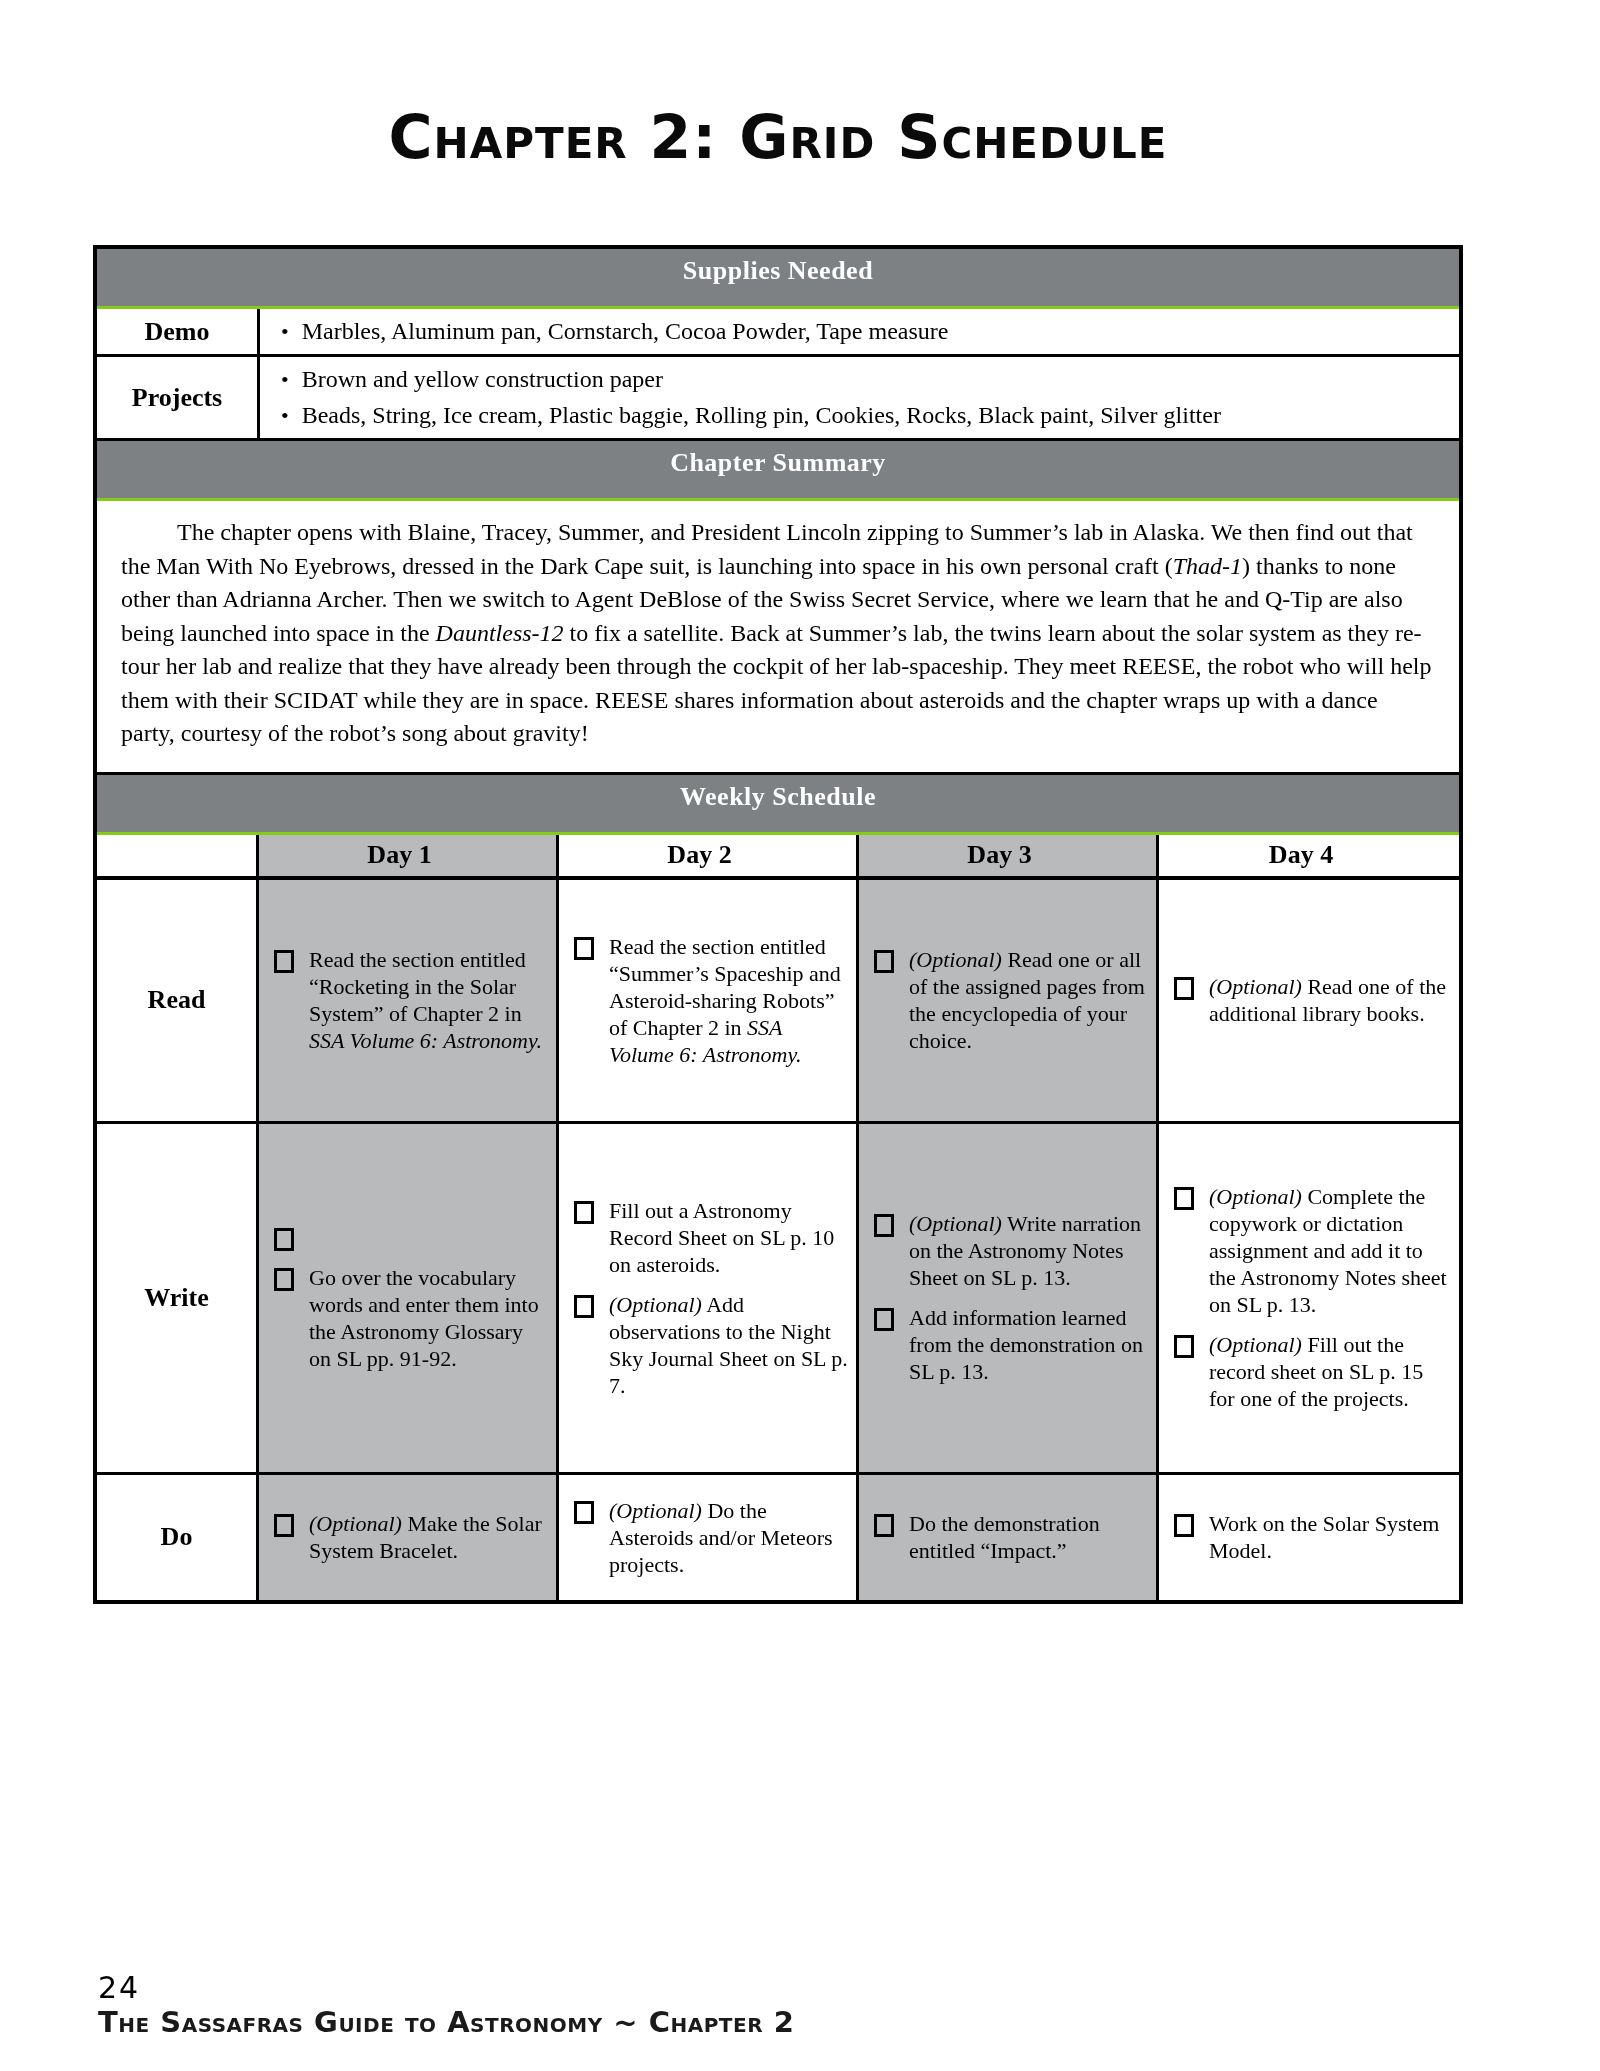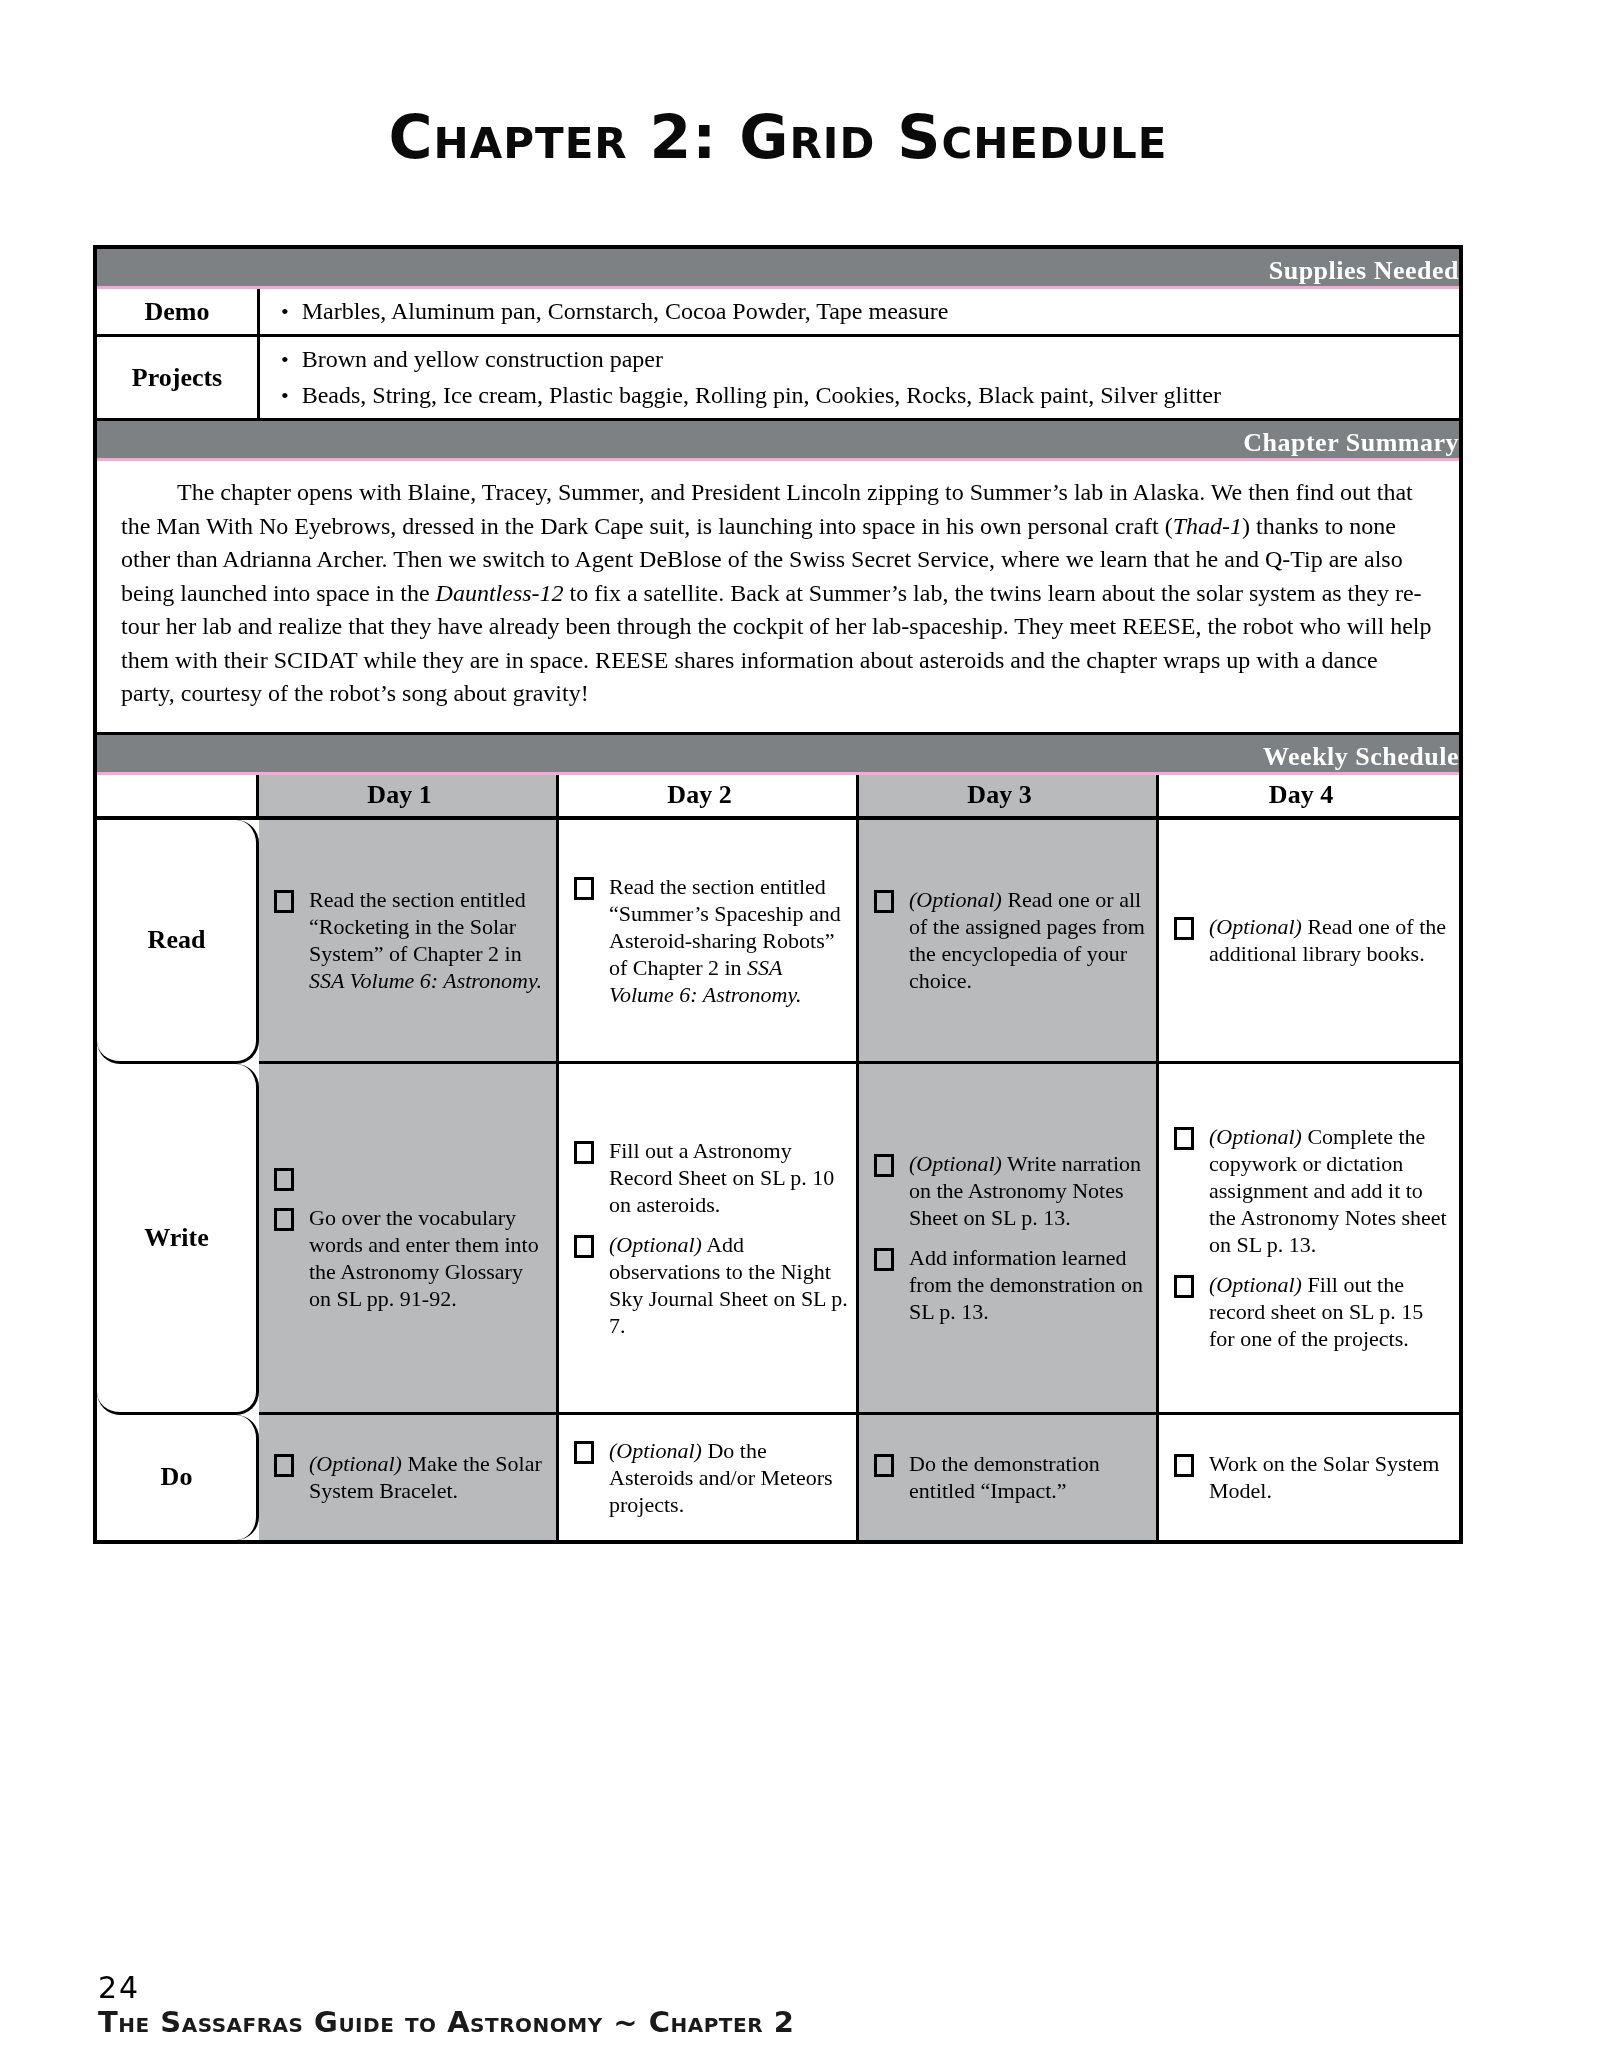--- a/index.html
+++ b/index.html
@@ -12,23 +12,23 @@
     position:absolute;top:102px;left:93px;width:1370px;text-align:center;
     font-family:"DejaVu Sans","Liberation Sans",sans-serif;
     font-weight:800;font-variant:small-caps;font-size:60px;letter-spacing:1px;
     color:#0a0a0a;white-space:nowrap;
   }
   .main-table{
     position:absolute;left:93px;top:245px;width:1370px;
     border:4px solid #000;box-sizing:border-box;background:#fff;
   }
   .band{
-    background:#7e8183;color:#fff;text-align:right;
-    font-size:26px;font-weight:bold;padding:7px 0 0 0;
-    border-bottom:3px solid #f9a8d4;letter-spacing:0.5px;
+    background:#7e8183;color:#fff;text-align:center;
+    font-size:26px;font-weight:bold;padding:7px 0 20px 0;
+    border-bottom:3px solid #84cc16;letter-spacing:0.5px;
   }
   
   .srow{display:flex;border-bottom:3px solid #000;}
   .srow-label{
     flex:0 0 160px;border-right:3px solid #000;display:flex;
     align-items:center;justify-content:center;font-weight:bold;font-size:26px;
   }
   .srow-content{flex:1;padding:7px 12px;display:flex;flex-direction:column;justify-content:center;gap:5px;}
   .bullet-line{display:flex;align-items:flex-start;font-size:24px;line-height:31px;}
   .bullet{margin:0 13px 0 9px;font-size:22px;}
@@ -38,21 +38,21 @@
   
   .weekly-grid{display:grid;grid-template-columns:162px repeat(4,1fr);}
   .cell{border-right:3px solid #000;border-bottom:3px solid #000;box-sizing:border-box;}
   .cell.last-col{border-right:none;}
   .cell.last-row{border-bottom:none;}
   .day-hdr{
     text-align:center;font-weight:bold;font-size:26px;padding:5px 16px 6px 0;
     border-bottom:4px solid #000;
   }
   .shaded{background:#b9babc;}
-  .row-label{display:flex;align-items:center;justify-content:center;font-weight:bold;font-size:26px;background:#fff;border-radius:23px;}
+  .row-label{display:flex;align-items:center;justify-content:center;font-weight:bold;font-size:26px;background:#fff;}
   .sched-cell{padding:12px 8px 12px 12px;display:flex;flex-direction:column;justify-content:center;gap:13px;}
   .r0{min-height:244px;}
   .r1{min-height:351px;}
   .r2{min-height:125px;}
   .chk-item{display:flex;align-items:flex-start;}
   .checkbox{
     flex:0 0 auto;width:14px;height:17px;border:3px solid #000;
     margin:4px 15px 0 3px;background:transparent;
   }
   .chk-text{font-size:22px;line-height:27px;}

